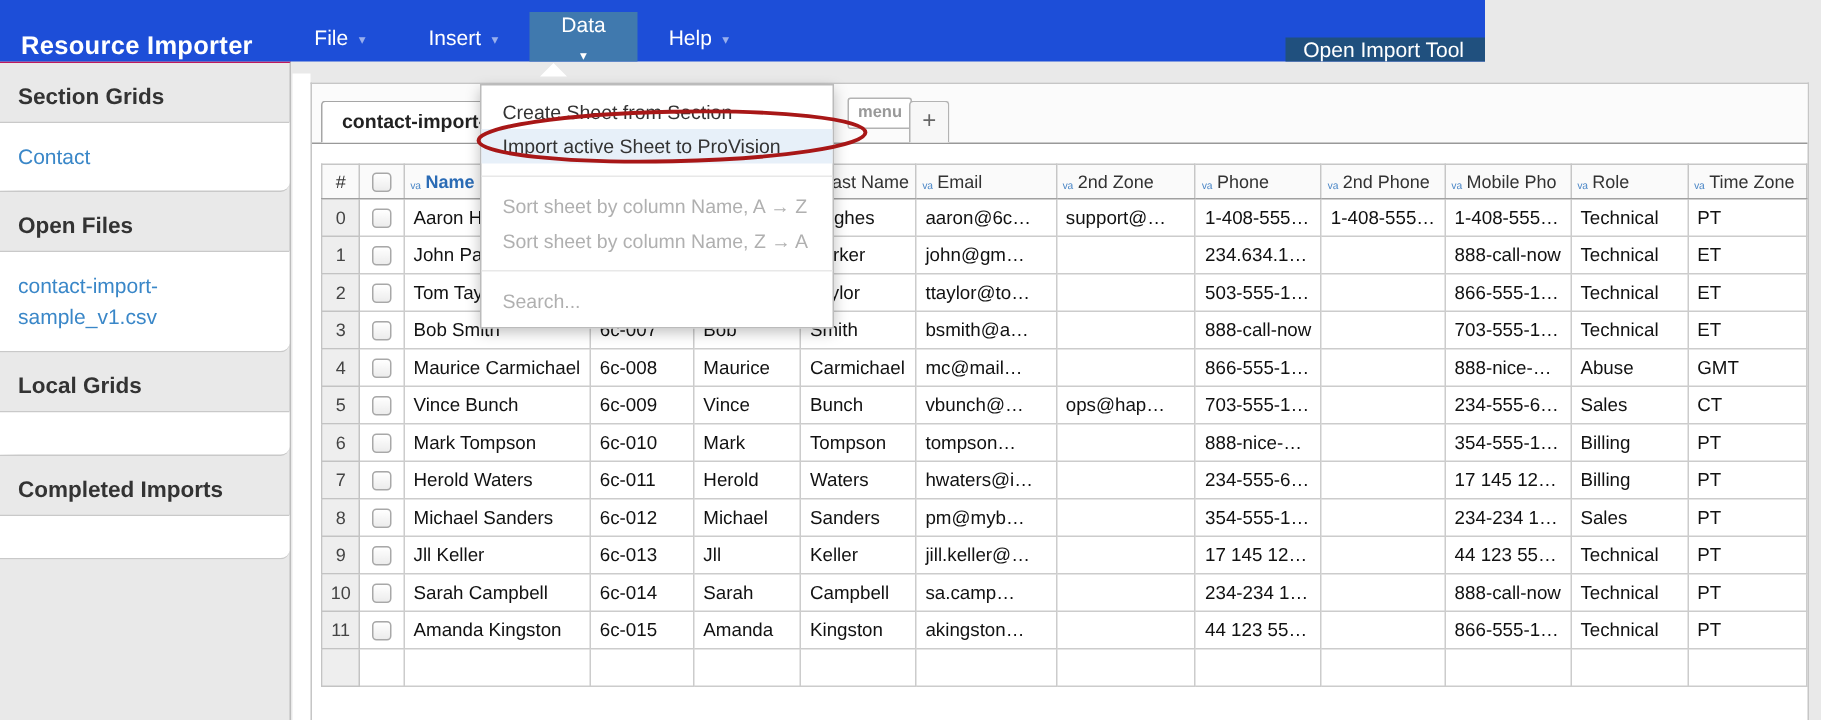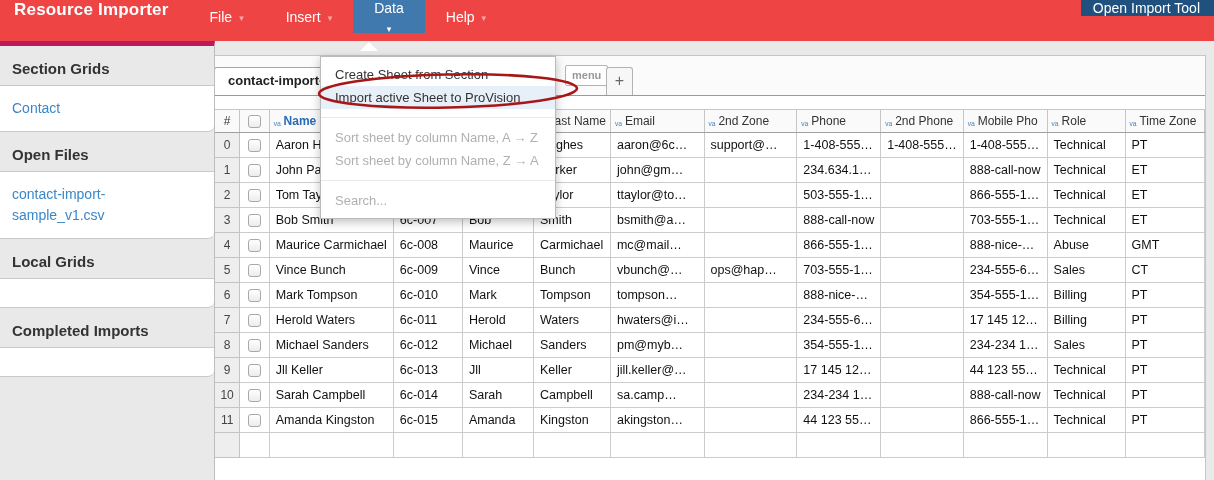--- a/index.html
+++ b/index.html
@@ -1,30 +1,30 @@
 <!DOCTYPE html>
 <html><head>
 <meta charset="utf-8">
 <style>
   * { box-sizing: border-box; margin: 0; padding: 0; font-family: "Liberation Sans", sans-serif; }
   html,body { width: 1214px; height: 480px; }
   body { position: relative; background: #e9e9e9; overflow: hidden; }
 
   
-  .navbar { position:absolute; top:0; left:0; width:1214px; height:41px; background:#ef4444; display:flex; align-items:flex-start; z-index:10; }
+  .navbar { position:absolute; top:0; left:0; width:990px; height:41px; background:#1d4ed8; display:flex; align-items:flex-end; z-index:10; }
   .brand { color:#fff; font-size:17px; font-weight:bold; padding:0 20px 0 14px; display:flex; align-items:center; letter-spacing:.2px; }
   .nav-menus { display:flex; }
   .nav-item { color:#fff; font-size:14px; padding:0 21px; display:flex; align-items:center; gap:7px; cursor:pointer; }
   .nav-item .caret { font-size:9px; color:rgba(255,255,255,.55); position:relative; top:1px; }
   .nav-item.open { background:#4079ae;flex-direction:column; }
   .nav-item.open .caret { color:#fff; }
   .nav-exit { margin-left:auto; width:133px; background:#20507e; color:#fff; font-size:14px; display:flex; align-items:center; justify-content:flex-end; padding-right:14px; cursor:pointer; }
 
   
-  .sidebar { position:absolute; top:41px; left:0; width:215px; height:439px; background:#e9e9e9; border-right:1px solid #bdbdbd; border-top:5px solid #be185d; padding-top:4px; z-index:5; }
+  .sidebar { position:absolute; top:41px; left:0; width:194px; height:439px; background:#e9e9e9; border-right:1px solid #bdbdbd; border-top:1px solid #be185d; padding-top:4px; z-index:5; }
   .sb-title { font-size:15px; font-weight:bold; color:#333; padding:10px 12px 8px; }
   .sb-content { background:#fff; border-top:1px solid #c9c9c9; border-bottom:1px solid #c9c9c9; min-height:32px; padding:12px; margin-bottom:4px; border-radius:0 0 6px 0; }
   .sb-content.empty { min-height:30px; padding:0; }
   .sb-link { color:#3a87c8; font-size:14px; line-height:1.5; display:block; cursor:pointer; max-width:158px; overflow-wrap:break-word; }
 
   .white-strip { position:absolute; left:195px; top:49px; width:12px; height:431px; background:#fff; z-index:1; }
 
   
   .panel { position:absolute; left:207px; top:55px; width:999px; height:425px; background:#fff; border:1px solid #c6c6c6; border-bottom:none; z-index:2; }
   .tabbar { position:relative; height:40px; background:#fbfbfb; border-bottom:1px solid #999; }

